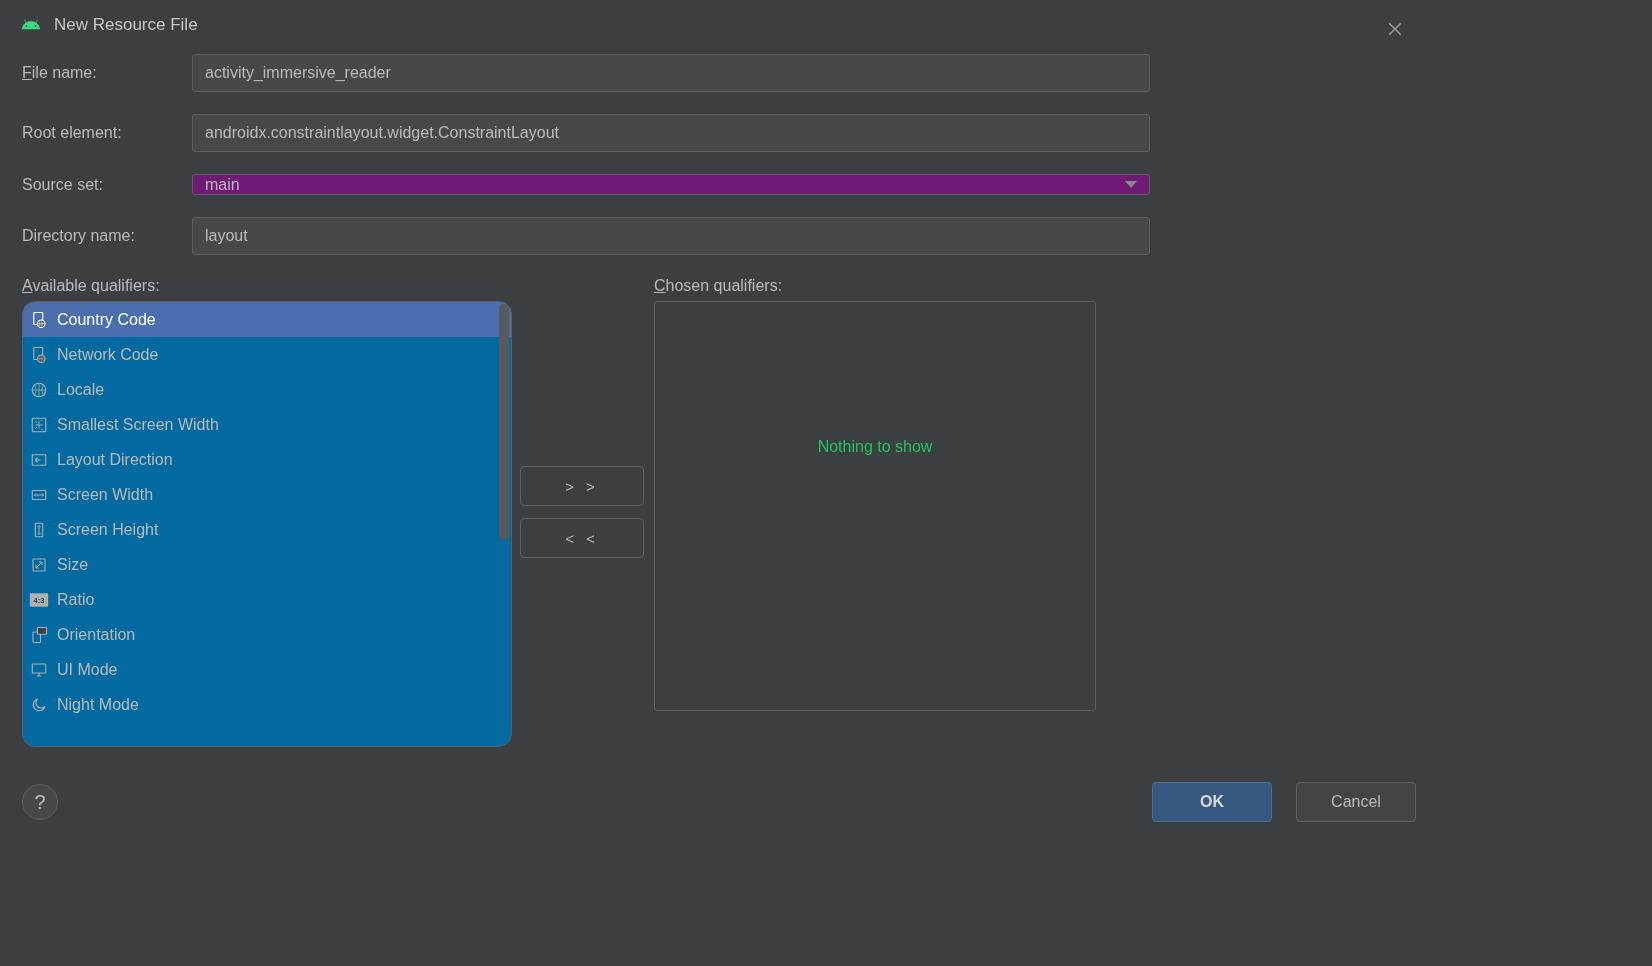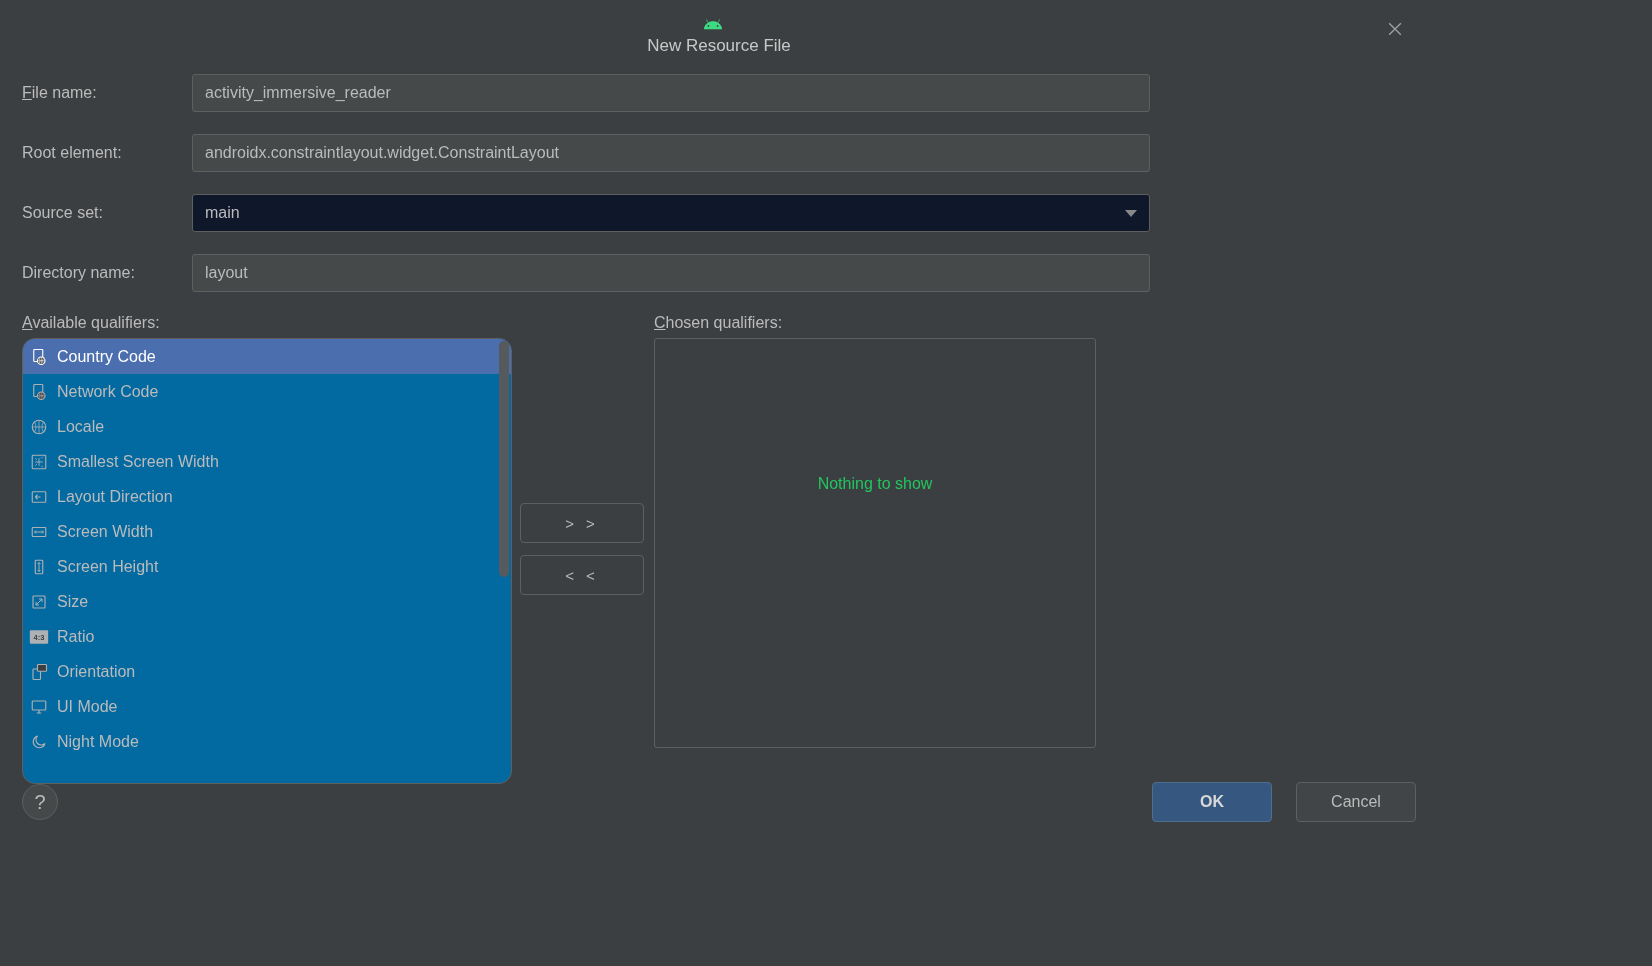--- a/index.html
+++ b/index.html
@@ -17,21 +17,20 @@
     width: 1438px;
     height: 840px;
     margin: 0;
     position: relative;
   }
   .titlebar {
     display: flex;
     align-items: center;
     padding: 14px 20px 18px 20px;
     position: relative;
-    flex-direction: column;
   }
   .titlebar .android-icon {
     width: 22px;
     height: 22px;
     margin-right: 12px;
   }
   .titlebar .title {
     color: #c8c8c8;
     font-size: 17px;
   }
@@ -65,22 +64,22 @@
     background: #45494a;
     border: 1px solid #5e6060;
     border-radius: 3px;
     color: #bbbbbb;
     padding: 0 12px;
     font-size: 16px;
     font-family: inherit;
   }
   .select-wrap {
     flex: 0 0 958px;
-    height: 38px;
-    background: #0f172a;
+    height: 21px;
+    background: #701a75;
     border: 1px solid #5e6060;
     border-radius: 3px;
     display:flex;align-items:center;
     padding: 0 12px;
     justify-content: space-between;
     cursor:pointer;
   }
   .select-wrap .sel-val { color:#bbbbbb; font-size:16px; }
   .select-wrap .tri {
     width:0;height:0;

